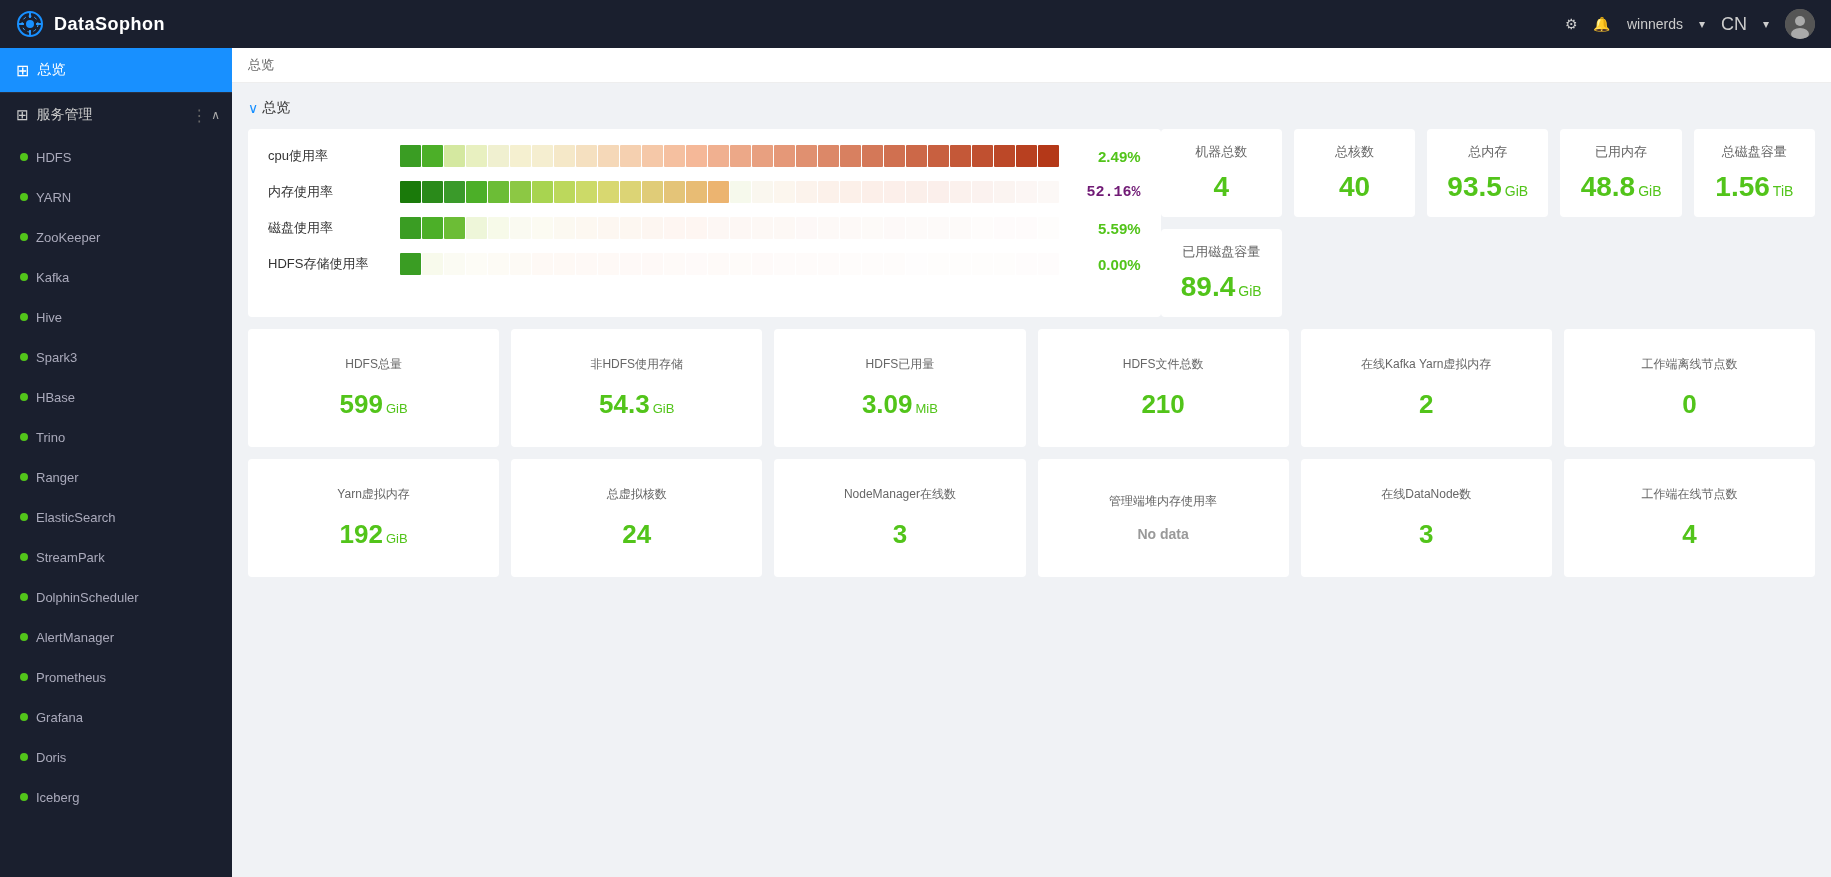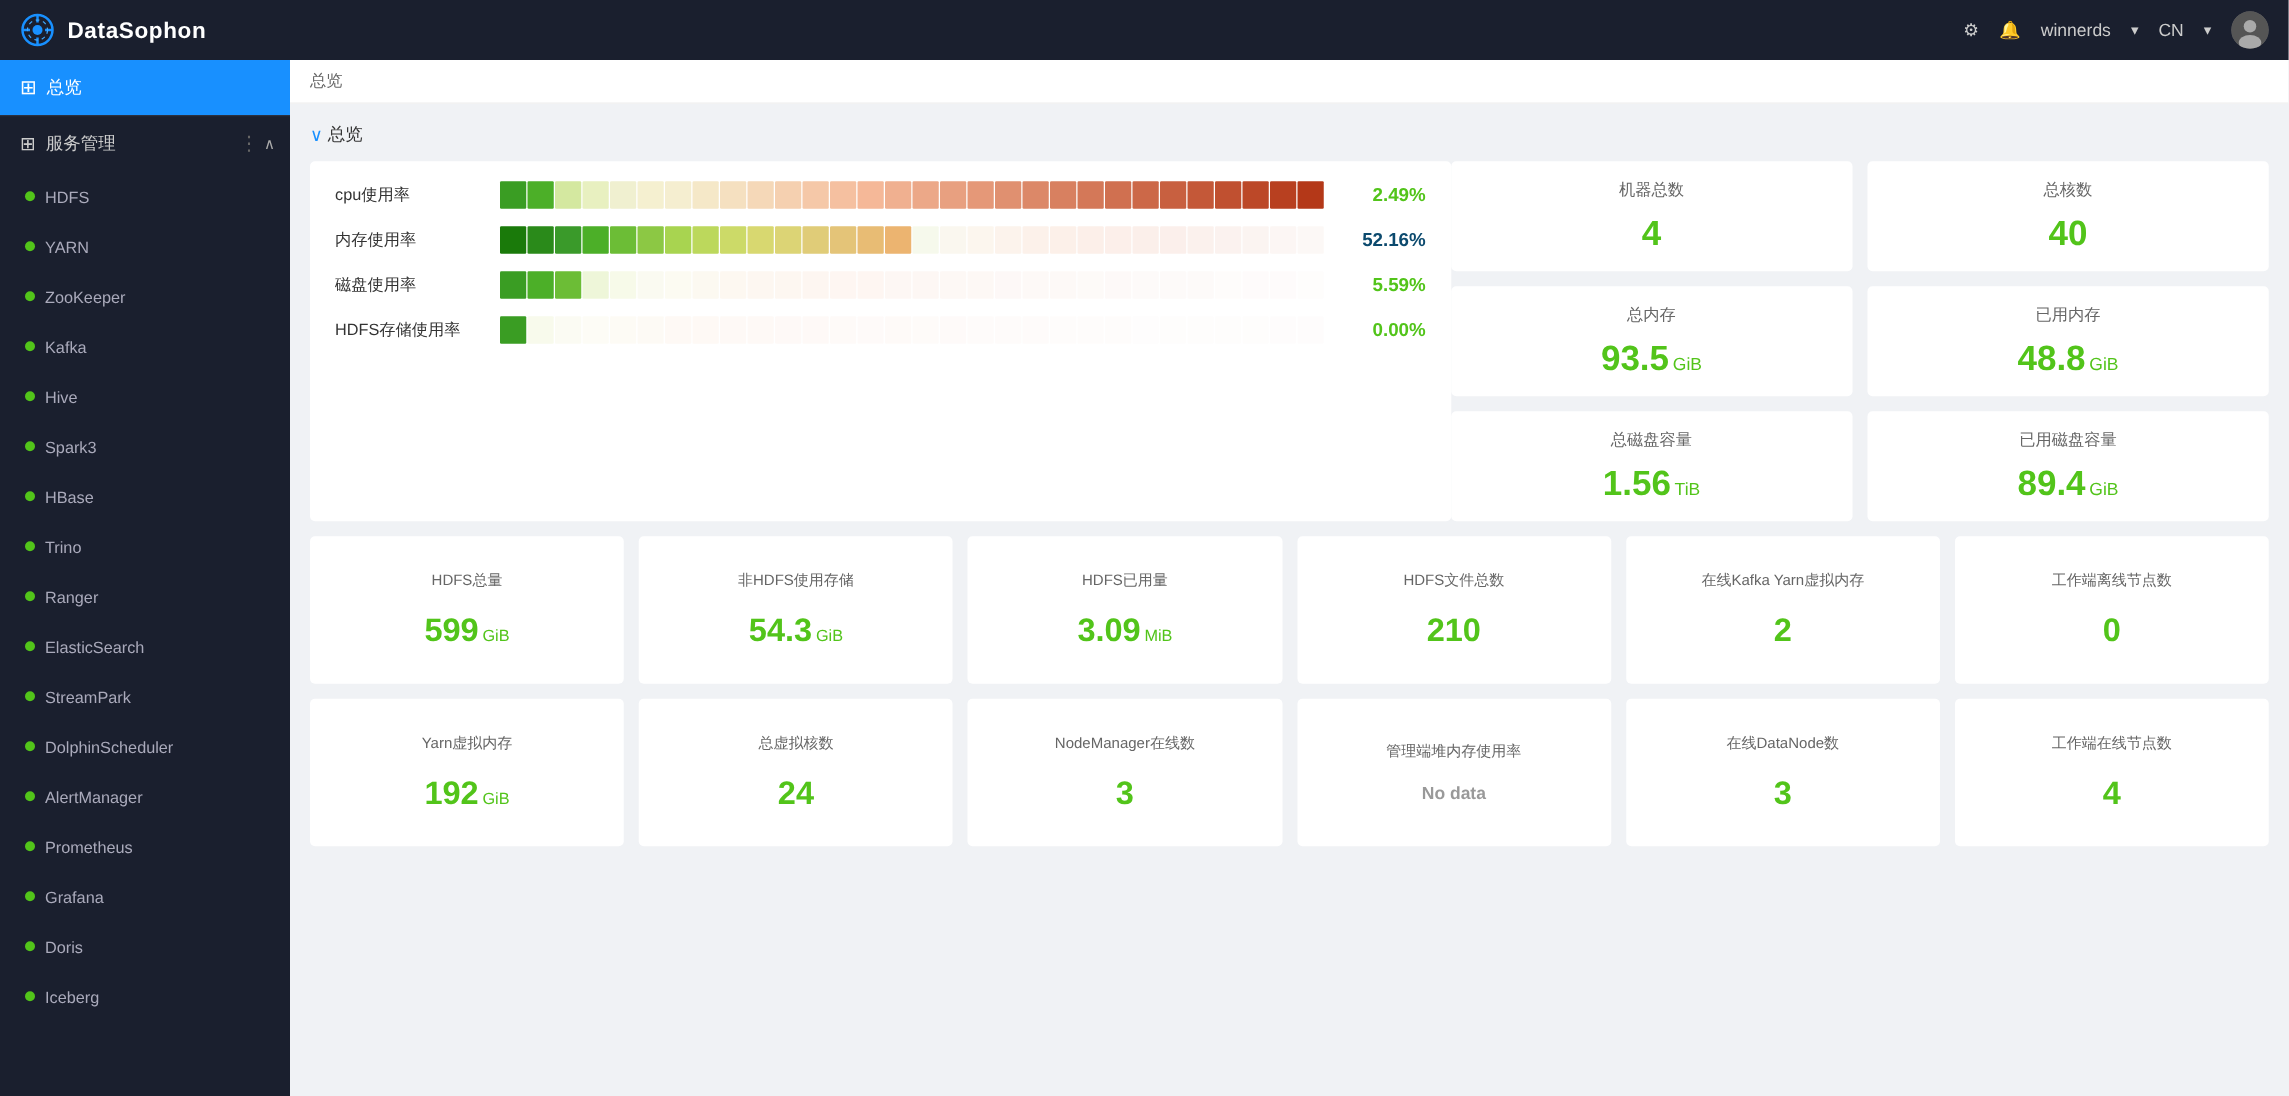--- a/index.html
+++ b/index.html
@@ -139,26 +139,26 @@
       flex-shrink: 0;
     }
     .usage-value {
       font-size: 15px;
       font-weight: bold;
       width: 70px;
       text-align: right;
       flex-shrink: 0;
     }
     .val-green { color: #52c41a; }
-    .val-orange { color: #0c4a6e; }
+    .val-orange { color: #701a75; font-family: Liberation Mono, monospace; }
 
     
     .stat-cards-grid {
       display: grid;
-      grid-template-columns: repeat(2, 1fr);
+      grid-template-columns: repeat(5, 1fr);
       gap: 12px;
       flex: 1.2;
       min-width: 0;
     }
     .stat-card {
       background: #fff;
       border-radius: 4px;
       padding: 14px 16px;
       display: flex;
       flex-direction: column;
@@ -250,21 +250,21 @@
       <line x1="20" y1="14" x2="26" y2="14" stroke="#1890ff" stroke-width="2"></line>
       <circle cx="14" cy="14" r="8" stroke="#40a9ff" stroke-width="1" stroke-dasharray="3 3" fill="none"></circle>
     </svg>
     <span class="logo-text">DataSophon</span>
   </div>
   <div class="topnav-right">
     <span class="topnav-icon">⚙</span>
     <span class="topnav-icon">🔔</span>
     <span style="color:#ccc;font-size:14px;cursor:pointer;">winnerds</span>
     <span style="color:#ccc;font-size:12px;cursor:pointer;">▾</span>
-    <span style="color:#ccc;font-size:14px;cursor:pointer;">CN</span>
+    <span style="color:#ccc;font-size:18px;cursor:pointer;">CN</span>
     <span style="color:#ccc;font-size:12px;cursor:pointer;">▾</span>
     <div class="user-avatar">
       <svg viewBox="0 0 30 30" fill="none">
           <circle cx="15" cy="15" r="15" fill="#555"></circle>
           <circle cx="15" cy="12" r="5" fill="#aaa"></circle>
           <ellipse cx="15" cy="25" rx="9" ry="6" fill="#aaa"></ellipse>
         </svg>
     </div>
   </div>
 </div>

